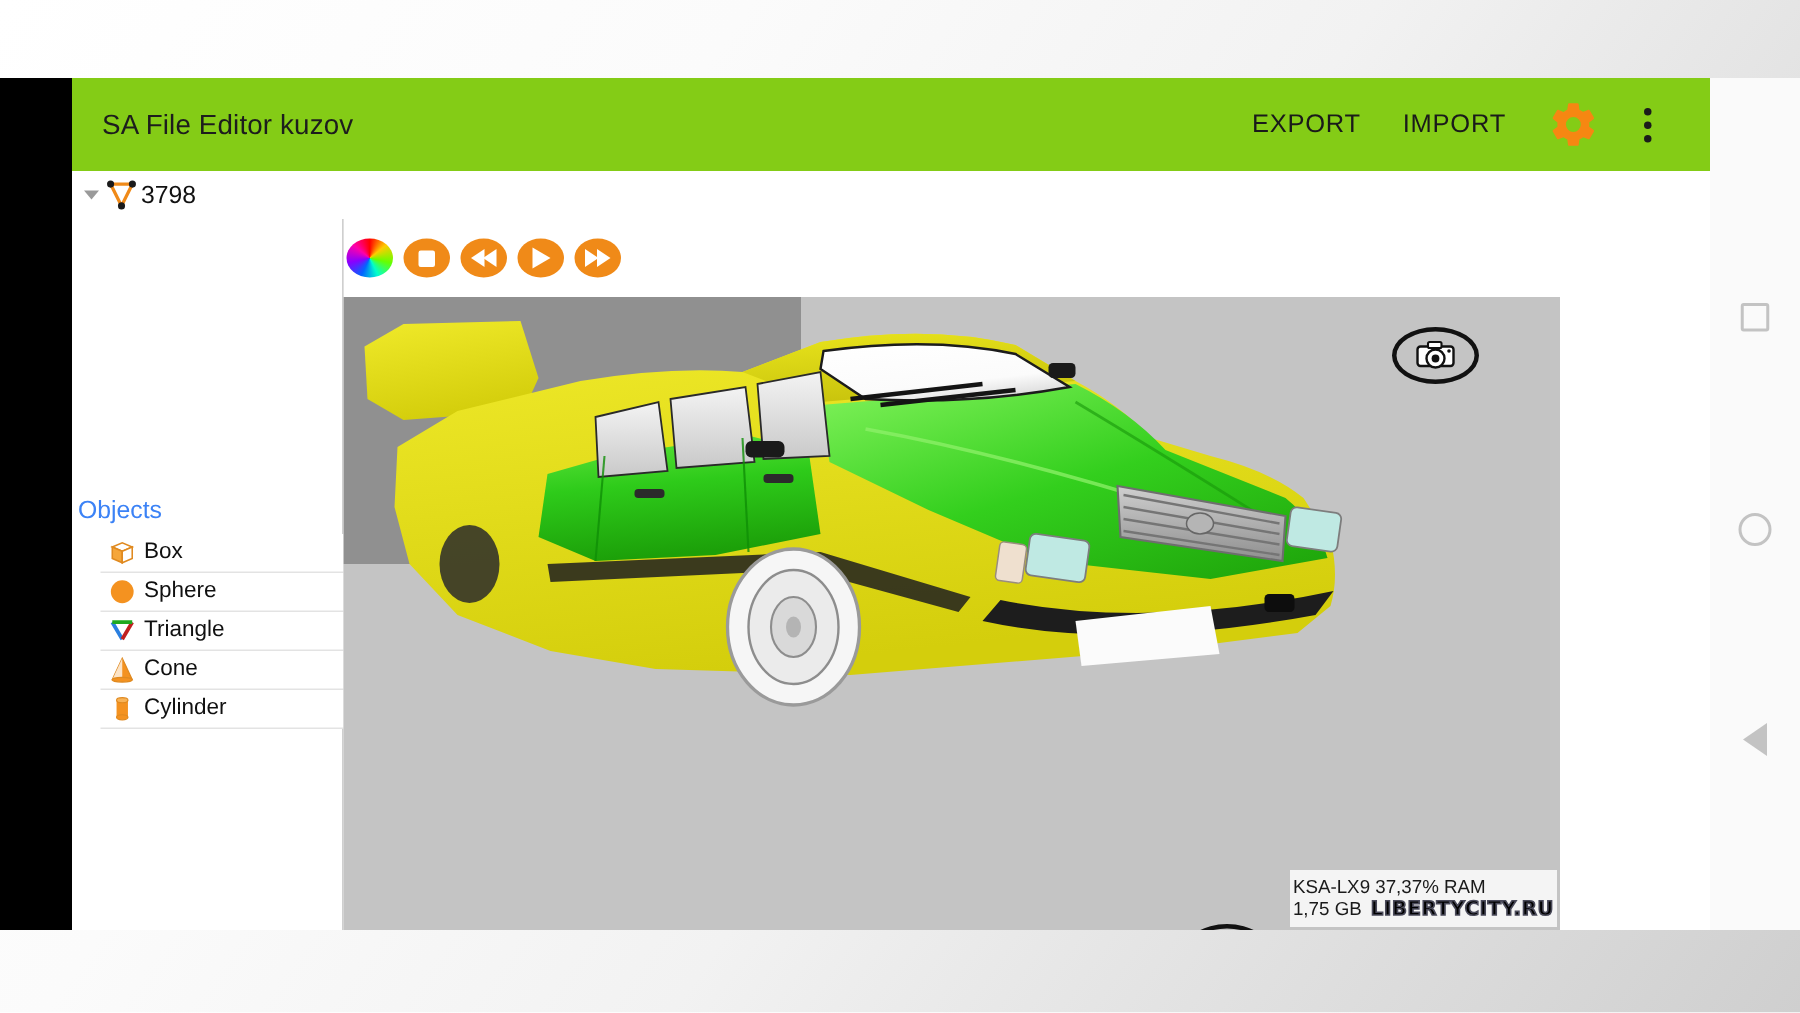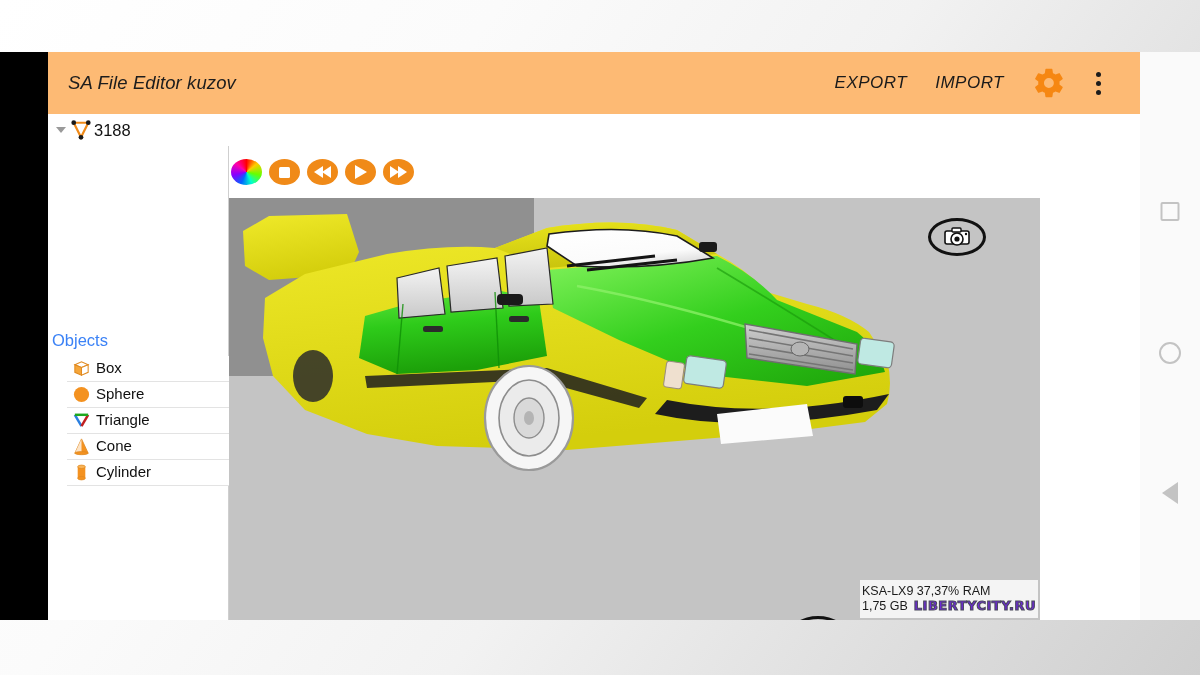--- a/index.html
+++ b/index.html
@@ -38,22 +38,22 @@
     position: absolute;
     left: 1140px; top: 0;
     width: 60px; height: 568px;
     background: #fafafa;
   }
 
   
   .appbar {
     position: absolute; left: 0; top: 0;
     width: 1092px; height: 62px;
-    background: #fdba74;
-    display: flex; align-items: center; font-style: italic;
+    background: #84cc16;
+    display: flex; align-items: center;
   }
   .appbar-title {
     margin-left: 20px;
     font-size: 18.5px;
     color: #1d1d1d;
     letter-spacing: .1px;
     white-space: nowrap;
   }
   .appbar-actions {
     margin-left: auto;
@@ -216,21 +216,21 @@
     line-height: 1.18;
     background: rgba(255,255,255,.82);
     padding: 4px 2px;
     white-space: nowrap;
   }
   .wm {
     font-family: "DejaVu Sans", sans-serif;
     font-weight: bold;
     font-size: 13px;
     letter-spacing: .5px;
-    color: #6d28d9;
+    color: #000000;
     -webkit-text-stroke: 1.1px #4a4a5a;
     margin-left: 6px;
   }
 
   
   .nav-item {
     position: absolute;
     left: 50%; transform: translateX(-50%);
     cursor: pointer;
   }
@@ -273,21 +273,21 @@
       </div>
 
       <div class="tree-row">
         <div class="chevron"></div>
         <svg class="tri-icon" viewBox="0 0 24 22">
           <path d="M4 3 L20 3 L12 19 Z" fill="none" stroke="#f08a18" stroke-width="2.4"></path>
           <circle cx="4" cy="3" r="2.6" fill="#1a1a1a"></circle>
           <circle cx="20" cy="3" r="2.6" fill="#1a1a1a"></circle>
           <circle cx="12" cy="19" r="2.6" fill="#1a1a1a"></circle>
         </svg>
-        <div class="tree-label">3188</div>
+        <div class="tree-label">3798</div>
       </div>
 
       <div class="sidebar">
         <div class="objects-header">Objects</div>
         <ul class="obj-list">
 
           <li class="obj-item">
             <span class="obj-icon">
               <svg width="19" height="19" viewBox="0 0 20 20">
                 <path d="M3 6 L10 3 L17 6 L10 9 Z" fill="#ffffff" stroke="#e08a20" stroke-width="1.1"></path>

